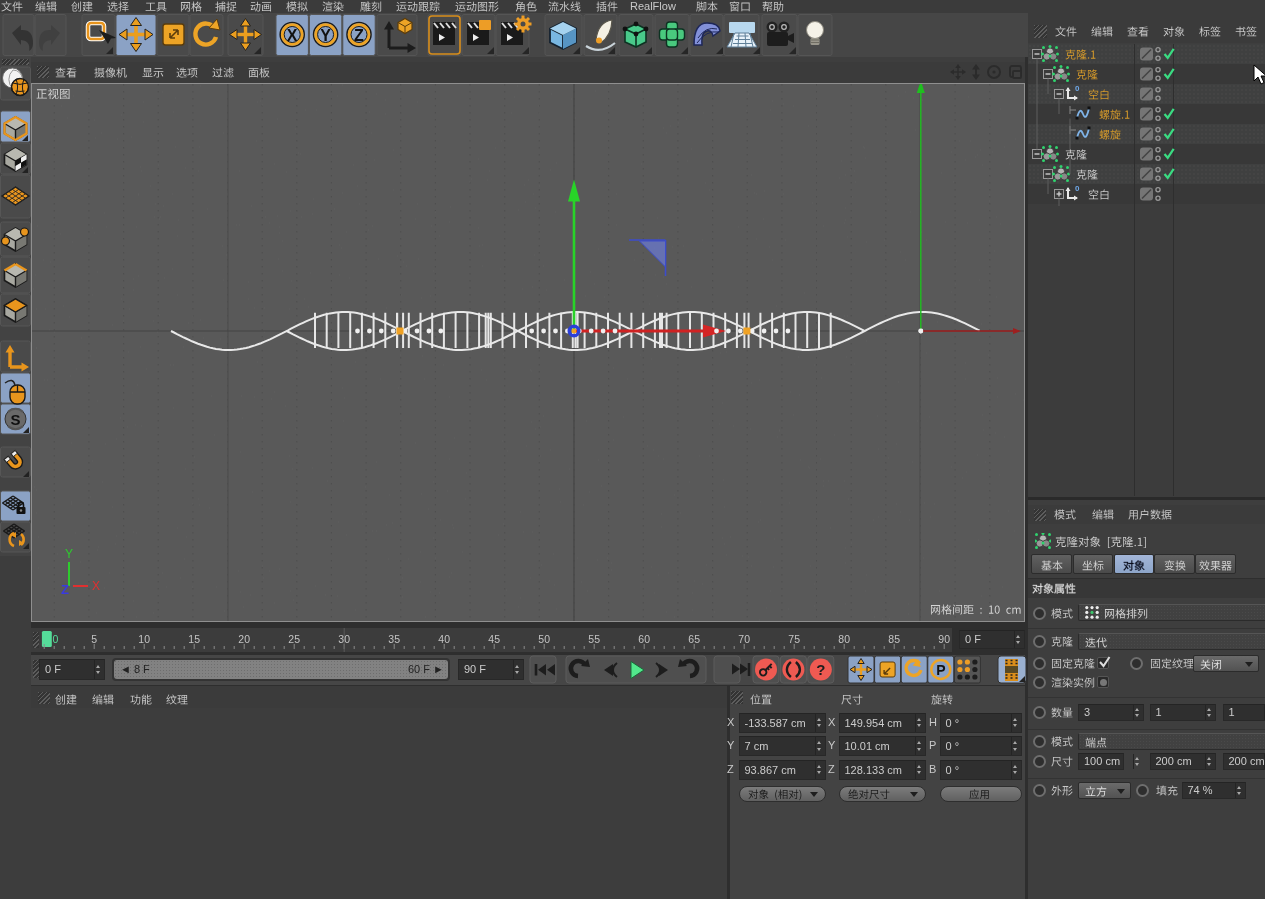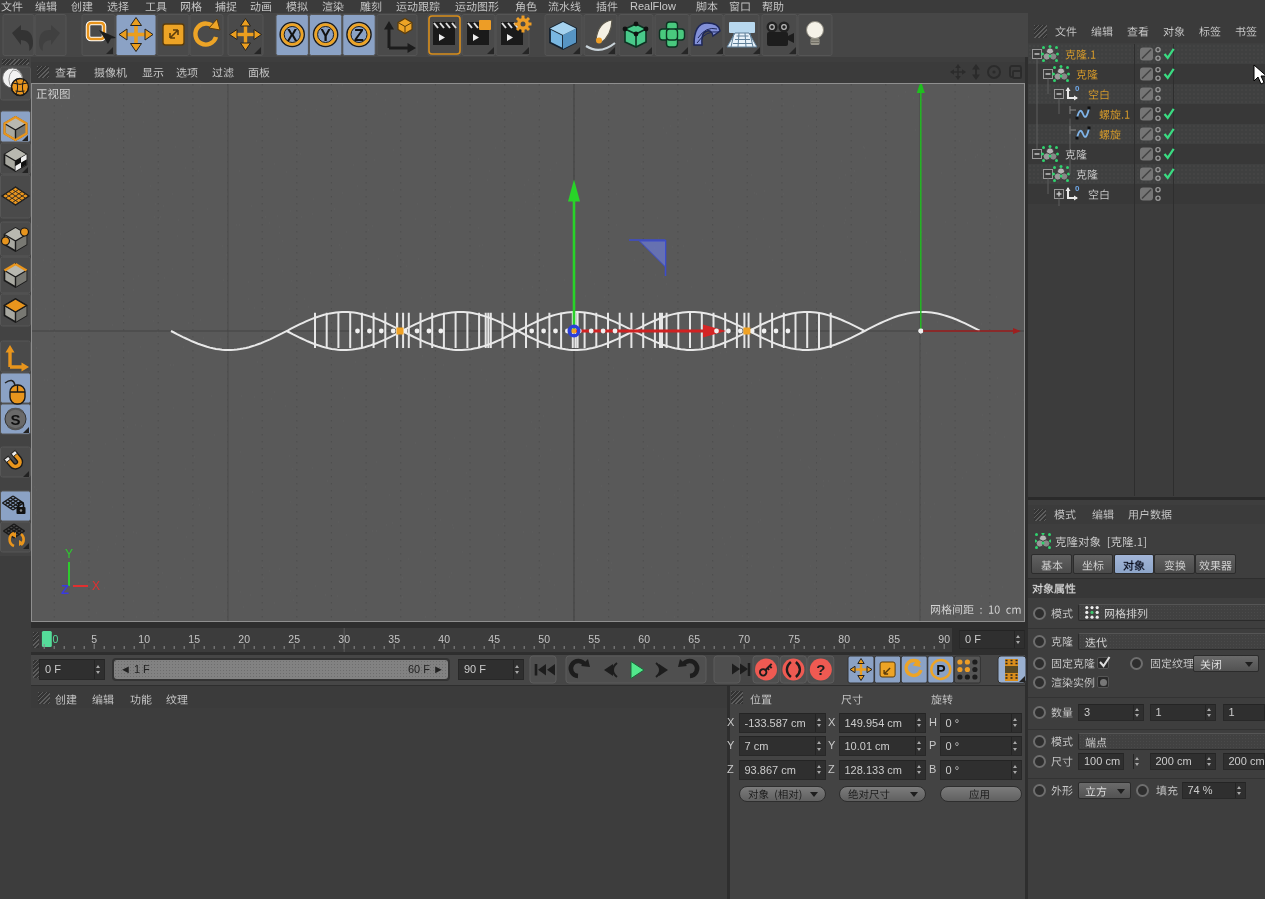--- a/index.html
+++ b/index.html
@@ -726,21 +726,21 @@
 <div class="ab" style="left:1016px;top:632.5px;width:0;height:0;border:2.5px solid transparent;border-bottom:3.5px solid #a8a8a8"></div>
 <div class="ab" style="left:1016px;top:641px;width:0;height:0;border:2.5px solid transparent;border-top:3.5px solid #a8a8a8"></div>
 <div class="ab" style="left:31px;top:655px;width:994px;height:30px;background:#464646"></div>
 <div class="ab grip" style="left:33px;top:660px;width:6px;height:18px"></div>
 <div class="ab fld" style="left:39px;top:659px;width:66px;height:21px;line-height:19px">0 F</div>
 <div class="ab" style="left:94px;top:660px;width:1px;height:19px;background:#242424"></div>
 <div class="ab" style="left:96px;top:662.5px;width:0;height:0;border:2.5px solid transparent;border-bottom:3.5px solid #a8a8a8"></div>
 <div class="ab" style="left:96px;top:671px;width:0;height:0;border:2.5px solid transparent;border-top:3.5px solid #a8a8a8"></div>
 <div class="ab" style="left:112px;top:658px;width:338px;height:23px;background:#333;border-radius:4px"></div>
 <div class="ab" style="left:114px;top:660px;width:334px;height:19px;background:#828282;background-image:radial-gradient(#6e6e6e 0.8px,transparent 0.8px);background-size:3px 3px;border-radius:3px"></div>
-<span class="ab" style="left:120px;top:663px;font-size:11px;color:#222">◄ 1 F</span>
+<span class="ab" style="left:120px;top:663px;font-size:11px;color:#222">◄ 8 F</span>
 <span class="ab" style="left:408px;top:663px;font-size:11px;color:#222">60 F ►</span>
 <div class="ab fld" style="left:458px;top:659px;width:66px;height:21px;line-height:19px">90 F</div>
 <div class="ab" style="left:513px;top:660px;width:1px;height:19px;background:#242424"></div>
 <div class="ab" style="left:515px;top:662.5px;width:0;height:0;border:2.5px solid transparent;border-bottom:3.5px solid #a8a8a8"></div>
 <div class="ab" style="left:515px;top:671px;width:0;height:0;border:2.5px solid transparent;border-top:3.5px solid #a8a8a8"></div>
 <svg class="ab" style="left:528px;top:655px" width="500" height="30" viewBox="0 0 500 30">
     <rect x="2" y="1" width="26" height="27" rx="3" fill="#4f4f4f" stroke="#5c5c5c" stroke-width="1"></rect>
     <path d="M8 9 l0 11.5" stroke="#1d1d1d" stroke-width="2.6"></path>
     <path d="M18 9 l-8 5.75 8 5.75 z m9 0 l-8 5.75 8 5.75 z" fill="#1d1d1d"></path>
     <rect x="38" y="1" width="140" height="27" rx="3" fill="#4f4f4f" stroke="#5c5c5c" stroke-width="1"></rect>

